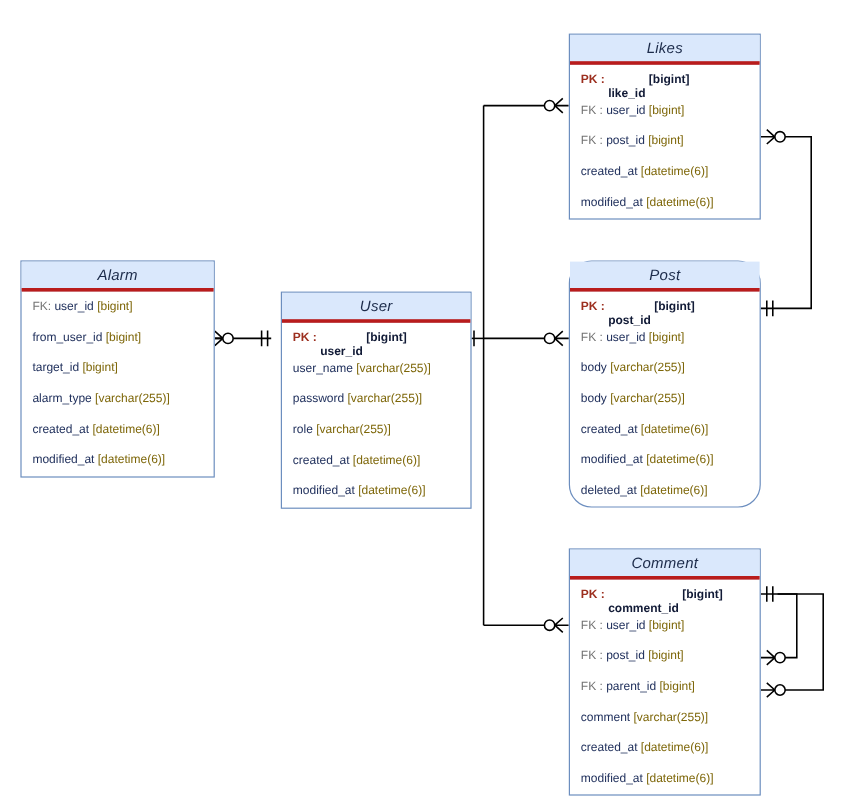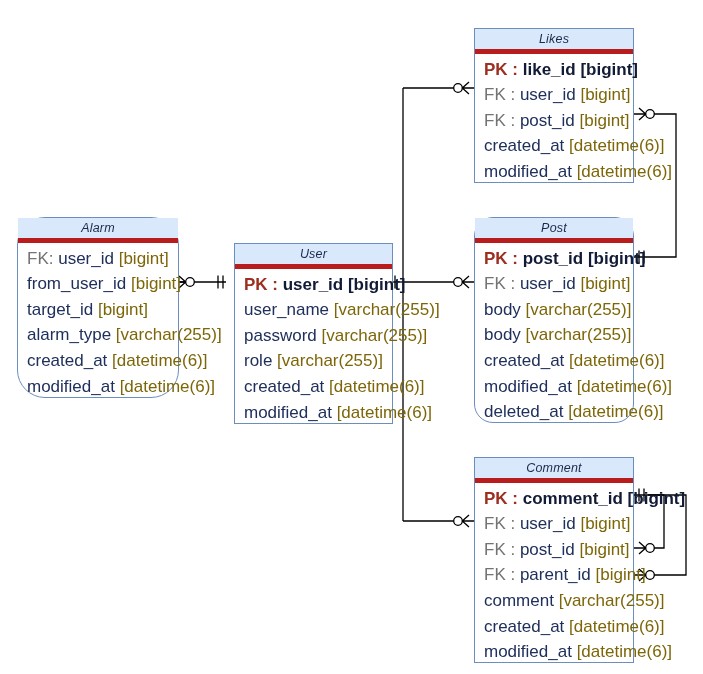--- a/index.html
+++ b/index.html
@@ -13,33 +13,33 @@
   .entity{
     position:absolute;
     box-sizing:border-box;
     border:1px solid #6c8ebf;
     background:#ffffff;
   }
   .entity-header{
     box-sizing:border-box;
     height:25px;
     background:#dae8fc;
-    border-bottom:5px solid #b91c1c;
+    border-bottom:3px solid #b91c1c;
     display:flex;align-items:center;justify-content:center;
     font-style:italic;
     font-size:12.5px;
     color:#1c2b4a;
     letter-spacing:.2px;
   }
   .attr{
     box-sizing:border-box;
     height:25.6px;
-    display:flex;align-items:flex-end;
+    display:flex;align-items:center;
     padding-left:9px;
-    font-size:17px;
+    font-size:10px;
     color:#20305c;
     white-space:nowrap;
   }
   .attr.key{font-weight:bold;}
   .kk{color:#737373;}
   .nm{color:#20305c;}
   .ty{color:#7d6608;}
   .attr.key .kk{color:#9c2f1f;}
   .attr.key .nm{color:#111a36;margin-top:24px;}
   .attr.key .ty{color:#111a36;}
@@ -85,21 +85,21 @@
       <circle cx="650" cy="548" r="4.3" fill="#ffffff"></circle>
       <path d="M 645.7 548 L 639 542 M 645.7 548 L 639 554 M 645.7 548 L 634 548"></path>
 
       <path d="M 648 495 L 686 495 L 686 575 L 645 575"></path>
       <circle cx="650" cy="575" r="4.3" fill="#ffffff"></circle>
       <path d="M 645.7 575 L 639 569 M 645.7 575 L 639 581 M 645.7 575 L 634 575"></path>
 
     </g>
   </svg>
 
-  <div class="entity" style="left:17px;top:217px;width:162px;border-radius:28px;">
+  <div class="entity" style="left:17px;top:217px;width:162px;">
     <div class="entity-header">Alarm</div>
     <div class="attr">
       <span class="kk">FK:</span>&nbsp;<span class="nm">user_id</span>&nbsp;<span class="ty">[bigint]</span>
     </div>
     <div class="attr">
       <span class="nm">from_user_id</span>&nbsp;<span class="ty">[bigint]</span>
     </div>
     <div class="attr">
       <span class="nm">target_id</span>&nbsp;<span class="ty">[bigint]</span>
     </div>

